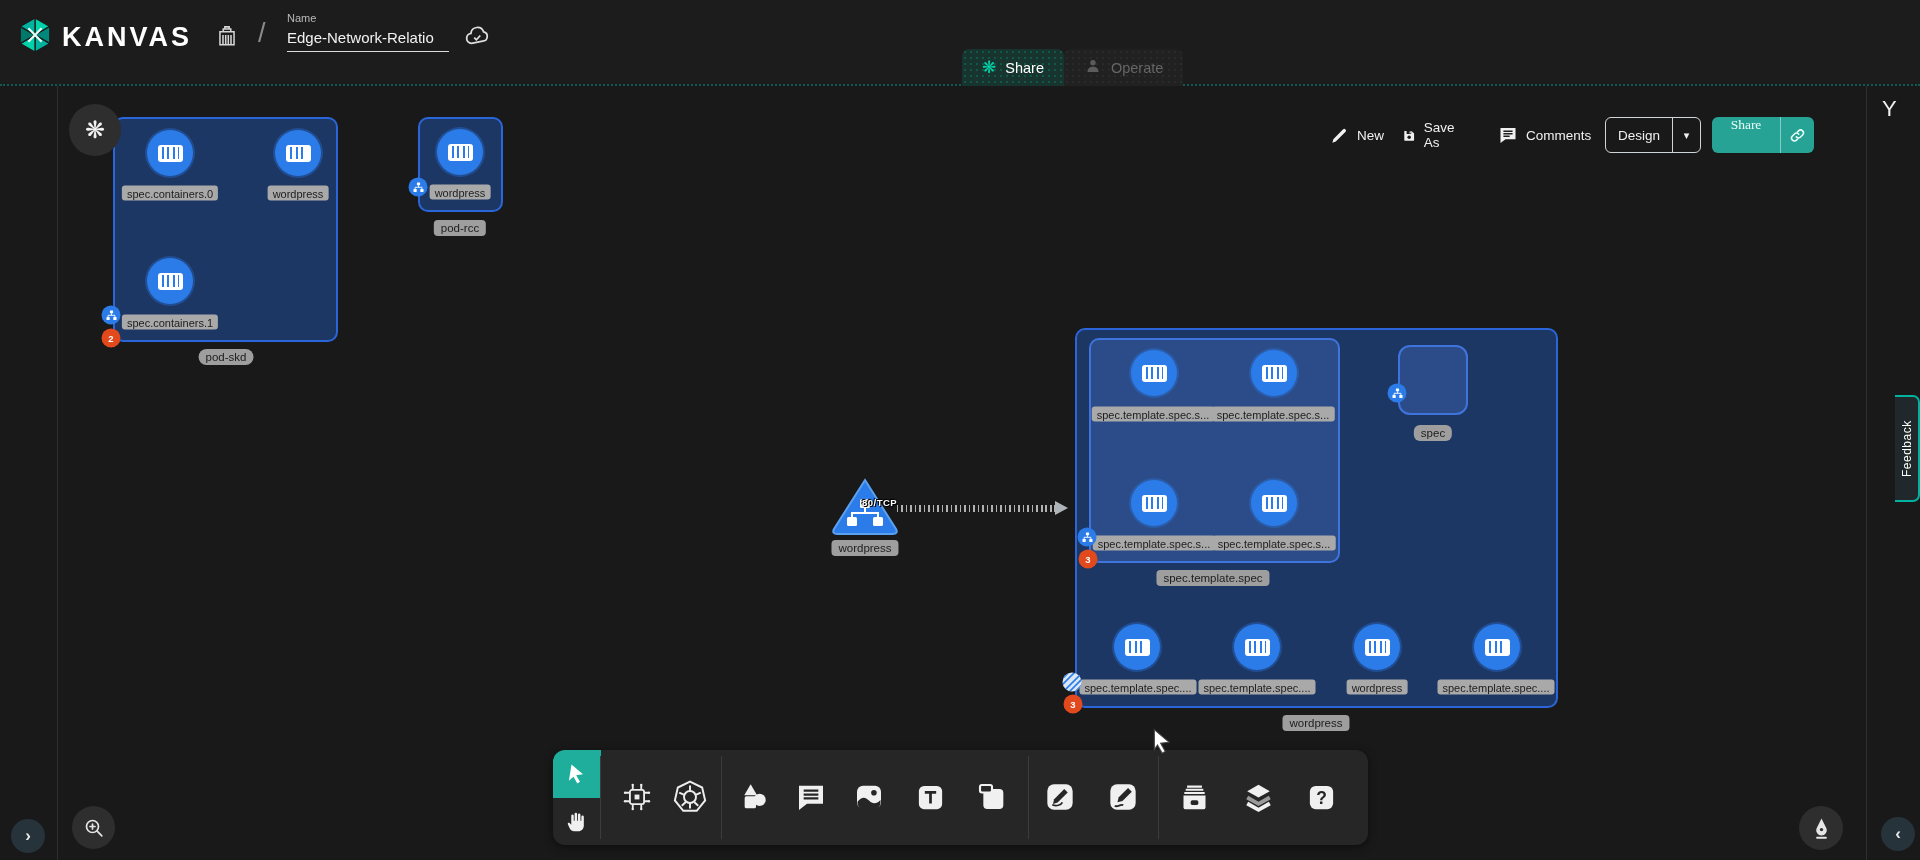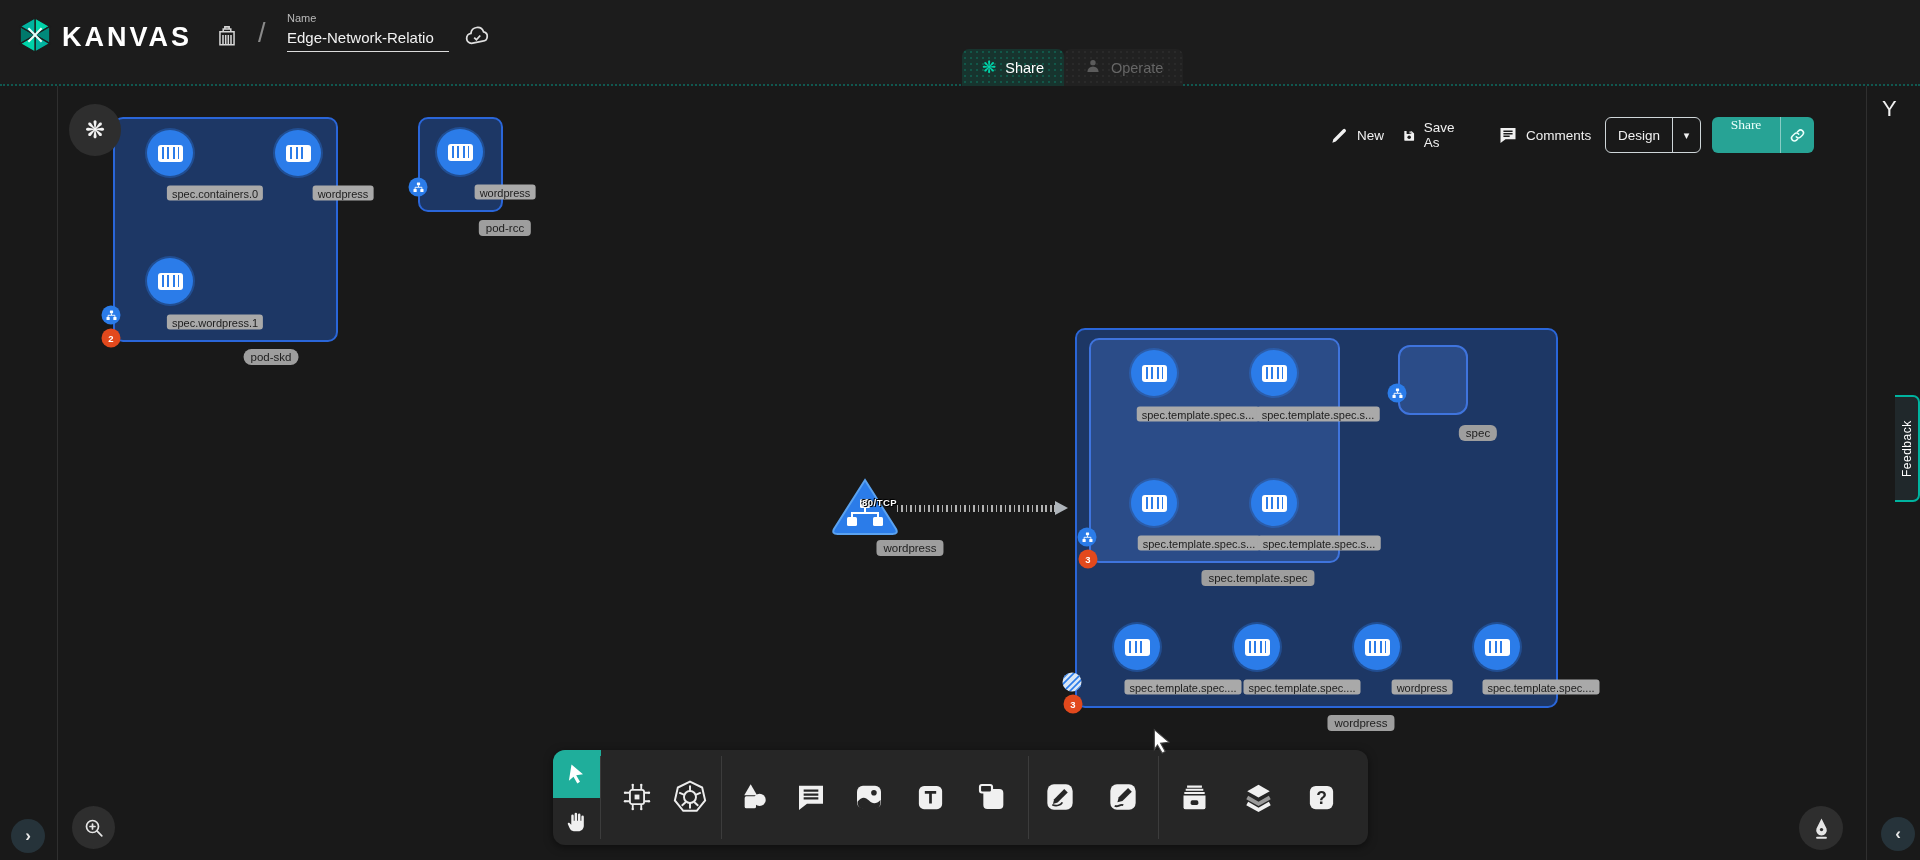--- a/index.html
+++ b/index.html
@@ -57,21 +57,21 @@
   
   .group { position:absolute; background:rgba(29,58,107,.92); border:2px solid #2a66d9; border-radius:10px; }
   .inner-group { position:absolute; background:#2b4c88; border:2px solid #3f74dd; border-radius:10px; }
   .cnode { position:absolute; width:46px; height:46px; border-radius:50%; background:#2b7ce9;
       transform:translate(-50%,-50%); display:flex; align-items:center; justify-content:center;
       box-shadow:0 0 0 2px rgba(43,124,233,.35); }
   .cbox { width:25px; height:17px; background:#fff; border-radius:3px; position:relative; }
   .cbox::after { content:""; position:absolute; left:4px; right:4px; top:2.5px; bottom:2.5px;
       background:repeating-linear-gradient(90deg,#2b7ce9 0 2px, transparent 2px 5.5px); }
   .chip { position:absolute; transform:translate(-50%,-50%); background:#a9a9a9; color:#1d1d1d;
-      font-size:11px; padding:1.5px 5px; border-radius:3px; white-space:nowrap;margin-left:45px; }
+      font-size:11px; padding:1.5px 5px; border-radius:3px; white-space:nowrap; }
   .gchip { background:#9e9e9e; border-radius:4px; padding:2px 7px; font-size:11.5px; }
   .badge { position:absolute; width:19px; height:19px; border-radius:50%;
       transform:translate(-50%,-50%); display:flex; align-items:center; justify-content:center; }
   .badge-net { background:#2b7ce9; }
   .badge-err { background:#e2491d; color:#fff; font-size:9.5px; font-weight:bold; }
   .badge-hatch { background:#d9e6f5; overflow:hidden; }
   .spec-node { position:absolute; width:70px; height:70px; background:#2b4c88;
       border:2px solid #3f74dd; border-radius:12px; }
   .edge { position:absolute; left:897px; top:505px; width:160px; height:7px; opacity:.85;
       background:repeating-linear-gradient(90deg,#cccccc 0 1.5px, transparent 1.5px 4.5px); }
@@ -230,21 +230,21 @@
       <span class="cbox"></span>
     </div>
   <div class="cnode" style="left:298px; top:153px;">
       <span class="cbox"></span>
     </div>
   <div class="cnode" style="left:170px; top:281px;">
       <span class="cbox"></span>
     </div>
   <div class="chip" style="left:170px; top:193px;">spec.containers.0</div>
   <div class="chip" style="left:298px; top:193px;">wordpress</div>
-  <div class="chip" style="left:170px; top:322px;">spec.wordpress.1</div>
+  <div class="chip" style="left:170px; top:322px;">spec.containers.1</div>
   <div class="badge badge-net" style="left:111px; top:315px;">
     <svg width="12" height="12" viewBox="0 0 12 12">
         <g fill="#fff">
           <rect x="4.4" y="1" width="3.2" height="2.8" rx=".5"></rect>
           <rect x="1" y="7.6" width="3.2" height="2.8" rx=".5"></rect>
           <rect x="7.8" y="7.6" width="3.2" height="2.8" rx=".5"></rect>
         </g>
         <path d="M6 3.8v2M6 5.8H2.6v1.8M6 5.8h3.4v1.8" stroke="#fff" stroke-width=".9" fill="none"></path>
       </svg>
   </div>

